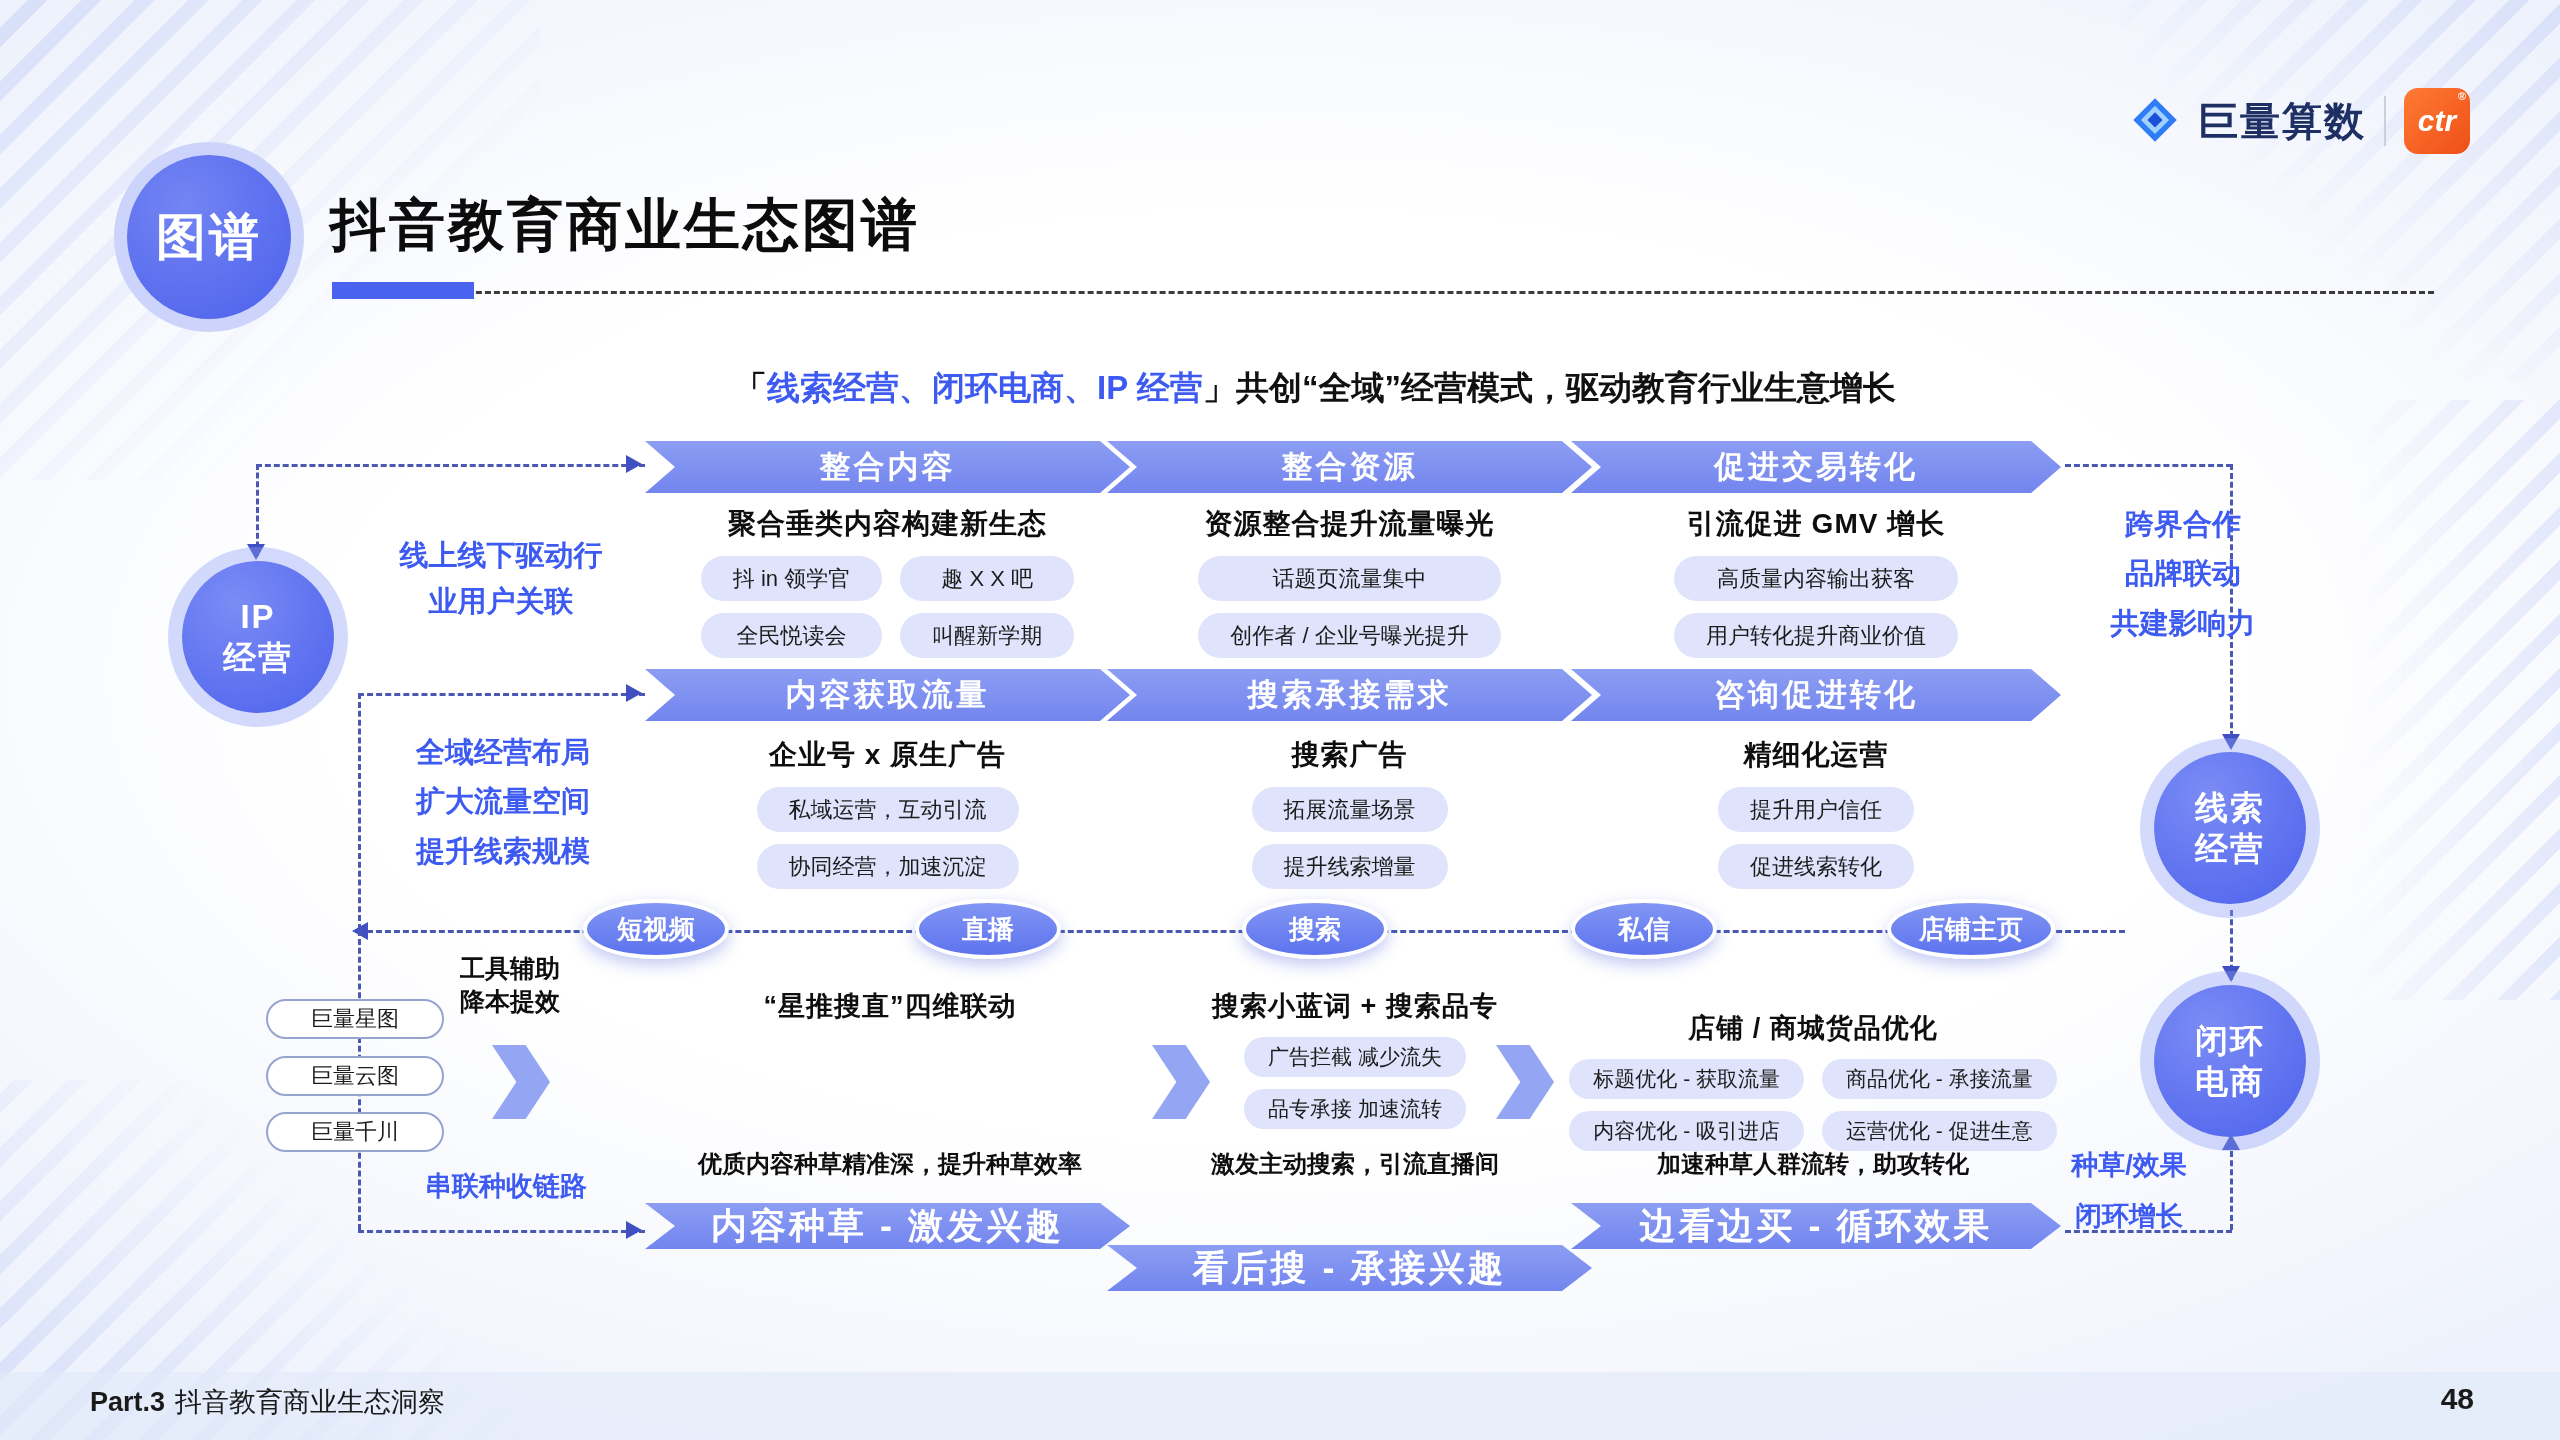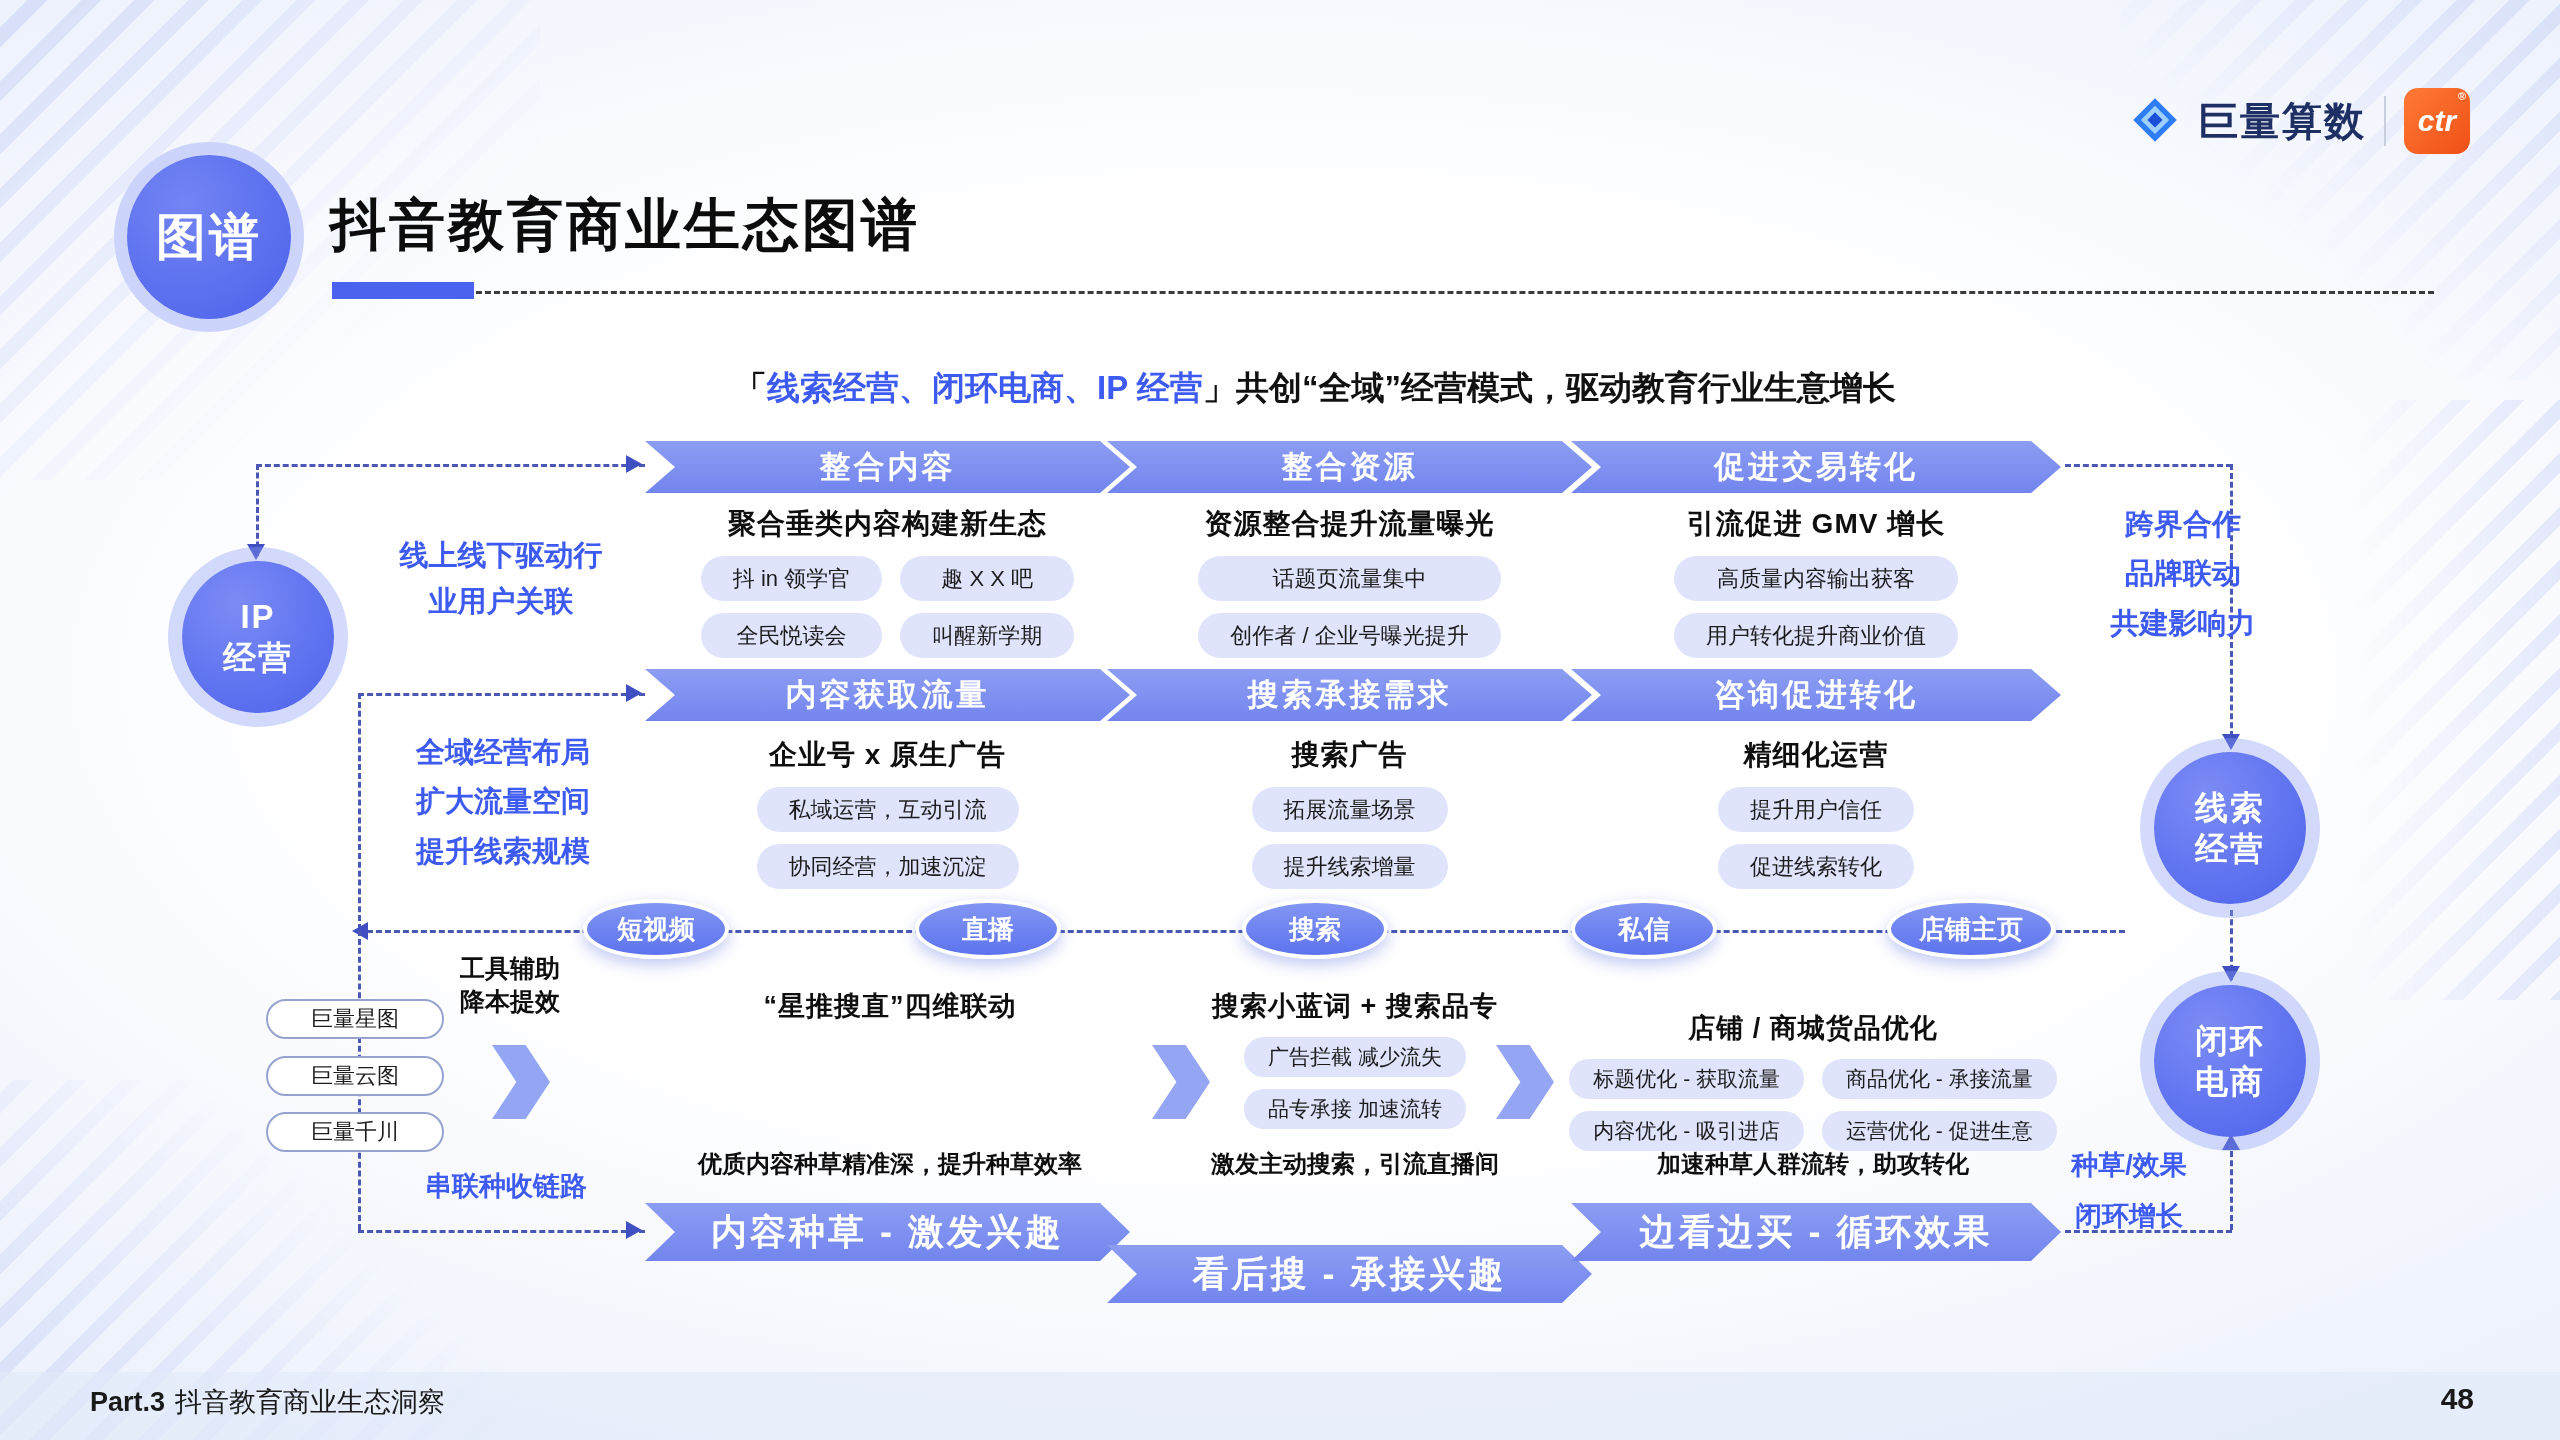--- a/index.html
+++ b/index.html
@@ -41,21 +41,21 @@
   .subtitle { position:absolute; left:1315px; top:366px; transform:translateX(-50%); white-space:nowrap;
               font-size:33px; font-weight:bold; color:#111; z-index:3; }
   .subtitle .hl { color:#3d5af1; }
 
   
   .banner { position:absolute; height:52px; z-index:2;
             background:linear-gradient(180deg,#8c9df3,#7285ee);
             clip-path:polygon(0 0, calc(100% - 30px) 0, 100% 50%, calc(100% - 30px) 100%, 0 100%, 30px 50%);
             color:#fff; font-weight:bold; font-size:31px; letter-spacing:3px;
             display:flex; align-items:center; justify-content:center; }
-  .banner.big { height:58px; font-size:36px; }
+  .banner.big { height:46px; font-size:36px; }
 
   
   .colblock { position:absolute; display:flex; flex-direction:column; align-items:center; z-index:2; }
   .colheading { font-size:28px; font-weight:bold; color:#0e0e0e; margin-bottom:13px; letter-spacing:1px; }
   .pillgrid { display:grid; gap:12px 18px; justify-content:center; }
   .pillgrid.two { grid-template-columns:auto auto; }
   .pillgrid.one { grid-template-columns:auto; }
   .pill { background:#dfe3fb; color:#1c1c1c; border-radius:999px; font-size:22px; height:45px;
           display:flex; align-items:center; justify-content:center; padding:0 32px; white-space:nowrap; }
   .pill.small { font-size:21px; height:40px; padding:0 24px; }

